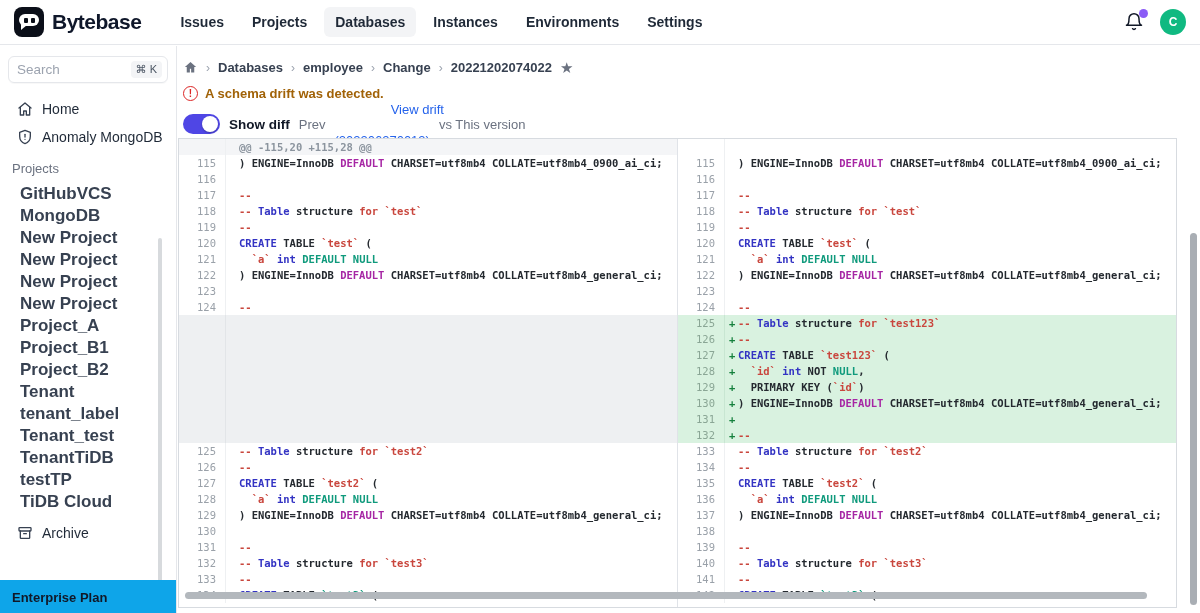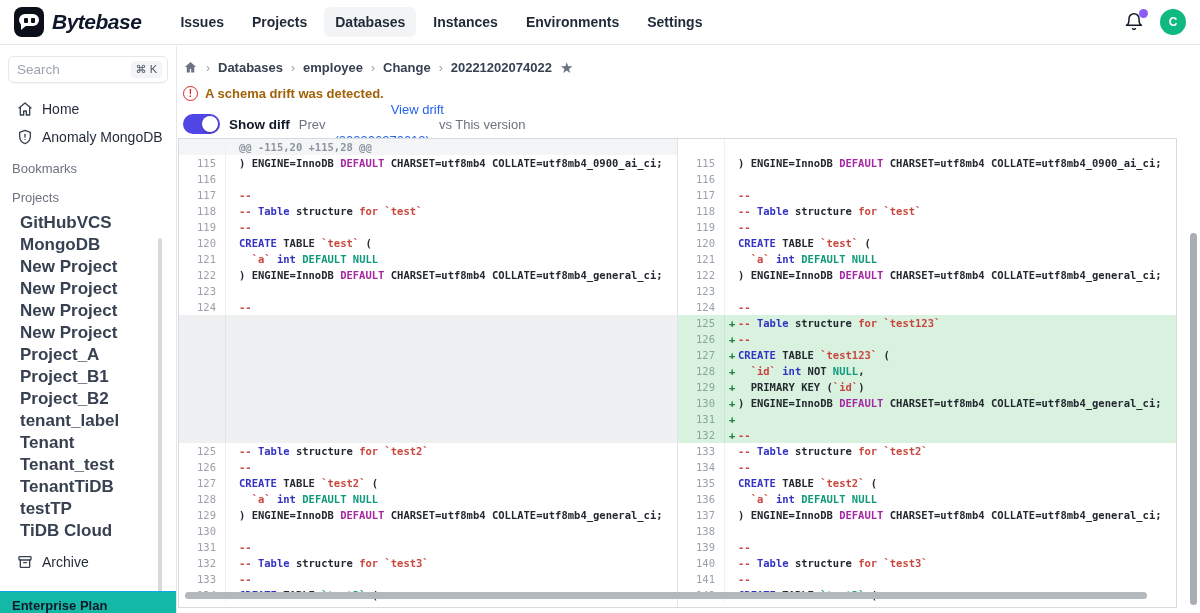--- a/index.html
+++ b/index.html
@@ -3,21 +3,21 @@
 <meta charset="utf-8">
 <style>
   * { margin:0; padding:0; box-sizing:border-box; }
   html,body { width:1200px; height:613px; overflow:hidden; background:#fff;
               font-family:"Liberation Sans", sans-serif; color:#1f2937; }
   .page { position:relative; width:1200px; height:613px; }
 
   
   .nav { position:absolute; top:0; left:0; right:0; height:45px; border-bottom:1px solid #e5e7eb;
          display:flex; align-items:center; padding:0 14px; background:#fff; z-index:5; }
-  .brand { display:flex; align-items:center; gap:8px; margin-right:28px;font-style:italic; }
+  .brand { display:flex; align-items:center; gap:8px; margin-right:28px; }
   .logo { width:30px; height:30px; background:#0b0f19; border-radius:8px; position:relative; }
   .logo .bubble { position:absolute; left:5px; top:7px; width:20px; height:12px; background:#fff; border-radius:6px; }
   .logo .bubble:after { content:""; position:absolute; left:2px; bottom:-4px; width:0; height:0;
         border-left:6px solid #fff; border-bottom:5px solid transparent; }
   .logo .eye { position:absolute; top:11px; width:4px; height:5px; background:#0b0f19; border-radius:1px; }
   .logo .eye.l { left:10px; } .logo .eye.r { left:17px; }
   .brand-name { font-size:21px; font-weight:800; letter-spacing:-0.5px; color:#0f172a; }
   .nav-items { display:flex; align-items:center; gap:6px; }
   .nav-item { font-size:14px; font-weight:700; color:#1f2937; padding:7px 11px; border-radius:6px; cursor:pointer; }
   .nav-item.active { background:#f3f4f6; }
@@ -32,22 +32,22 @@
   .search-box { margin:10px 8px 12px 8px; height:27px; border:1px solid #e5e7eb; border-radius:6px;
         display:flex; align-items:center; padding:0 5px 0 8px; box-shadow:0 1px 1px rgba(0,0,0,0.03);gap:28px; }
   .search-box .ph { flex:1; font-size:13.5px; color:#9ca3af; }
   .kbd { font-size:11px; color:#4b5563; background:#f3f4f6; border-radius:4px; padding:2px 5px; white-space:nowrap; }
   .side-item { display:flex; align-items:center; gap:9px; padding:6px 8px 6px 16px; font-size:14px;
                font-weight:500; color:#1f2937; cursor:pointer; height:28px; }
   .side-ico { width:17px; height:17px; display:flex; align-items:center; justify-content:center; flex:none; }
   .section-label { font-size:13px; color:#6b7280; padding:10px 12px 4px 12px; }
   .proj-item { font-size:17px; color:#374151; padding:4px 8px 4px 20px; height:22px; cursor:pointer;font-weight:bold; }
   .archive-row { margin-top:9px; }
-  .plan-bar { position:absolute; left:0; right:0; bottom:0; border-top:1px solid #0ea5e9; background:#14b8a6;
-              padding:6px 0 0 12px; font-size:13px; font-weight:700; color:#111827; }
+  .plan-bar { position:absolute; left:0; right:0; bottom:0; border-top:4px solid #0ea5e9; background:#0ea5e9;
+              padding:6px 0 8px 12px; font-size:13px; font-weight:700; color:#111827; }
   .side-scroll { position:absolute; right:14px; top:192px; width:4px; height:360px; background:#d7dadd; border-radius:2px; }
 
   
   .main { position:absolute; left:178px; top:46px; right:0; bottom:0; background:#fff; }
   .crumb-row { display:flex; align-items:center; gap:8px; padding:13px 0 0 5px; height:30px; }
   .crumb { font-size:13px; font-weight:600; color:#374151; cursor:pointer; }
   .crumb-sep { color:#9ca3af; font-size:12px; }
   .star { color:#6b7280; font-size:15px; line-height:1; cursor:pointer; }
   .alert-row { display:flex; align-items:center; gap:7px; padding:9px 0 0 5px; height:26px; }
   .alert-ico { width:15px; height:15px; border:1.5px solid #dc2626; border-radius:50%; color:#dc2626;
@@ -144,35 +144,34 @@
       <span class="side-ico">
         <svg width="16" height="16" viewBox="0 0 24 24" fill="none" stroke="#374151" stroke-width="2" stroke-linecap="round" stroke-linejoin="round">
           <path d="M12 2l8 3v6c0 5.5-3.8 9.7-8 11-4.2-1.3-8-5.5-8-11V5z"></path>
           <path d="M12 8v4"></path>
             <path d="M12 15.5h.01"></path>
         </svg>
       </span>
       <span>Anomaly MongoDB</span>
     </div>
 
-    <div class="section-label">Bookmarks</div>
     <div class="section-label">Projects</div>
 
     <div id="project-list">
         <div class="proj-item">GitHubVCS</div>
         <div class="proj-item">MongoDB</div>
         <div class="proj-item">New Project</div>
         <div class="proj-item">New Project</div>
         <div class="proj-item">New Project</div>
         <div class="proj-item">New Project</div>
         <div class="proj-item">Project_A</div>
         <div class="proj-item">Project_B1</div>
         <div class="proj-item">Project_B2</div>
+        <div class="proj-item">Tenant</div>
         <div class="proj-item">tenant_label</div>
-        <div class="proj-item">Tenant</div>
         <div class="proj-item">Tenant_test</div>
         <div class="proj-item">TenantTiDB</div>
         <div class="proj-item">testTP</div>
         <div class="proj-item">TiDB Cloud</div>
       </div>
 
     <div class="side-item archive-row">
       <span class="side-ico">
         <svg width="16" height="16" viewBox="0 0 24 24" fill="none" stroke="#374151" stroke-width="2" stroke-linecap="round" stroke-linejoin="round">
           <rect x="3" y="4" width="18" height="5" rx="1"></rect>

